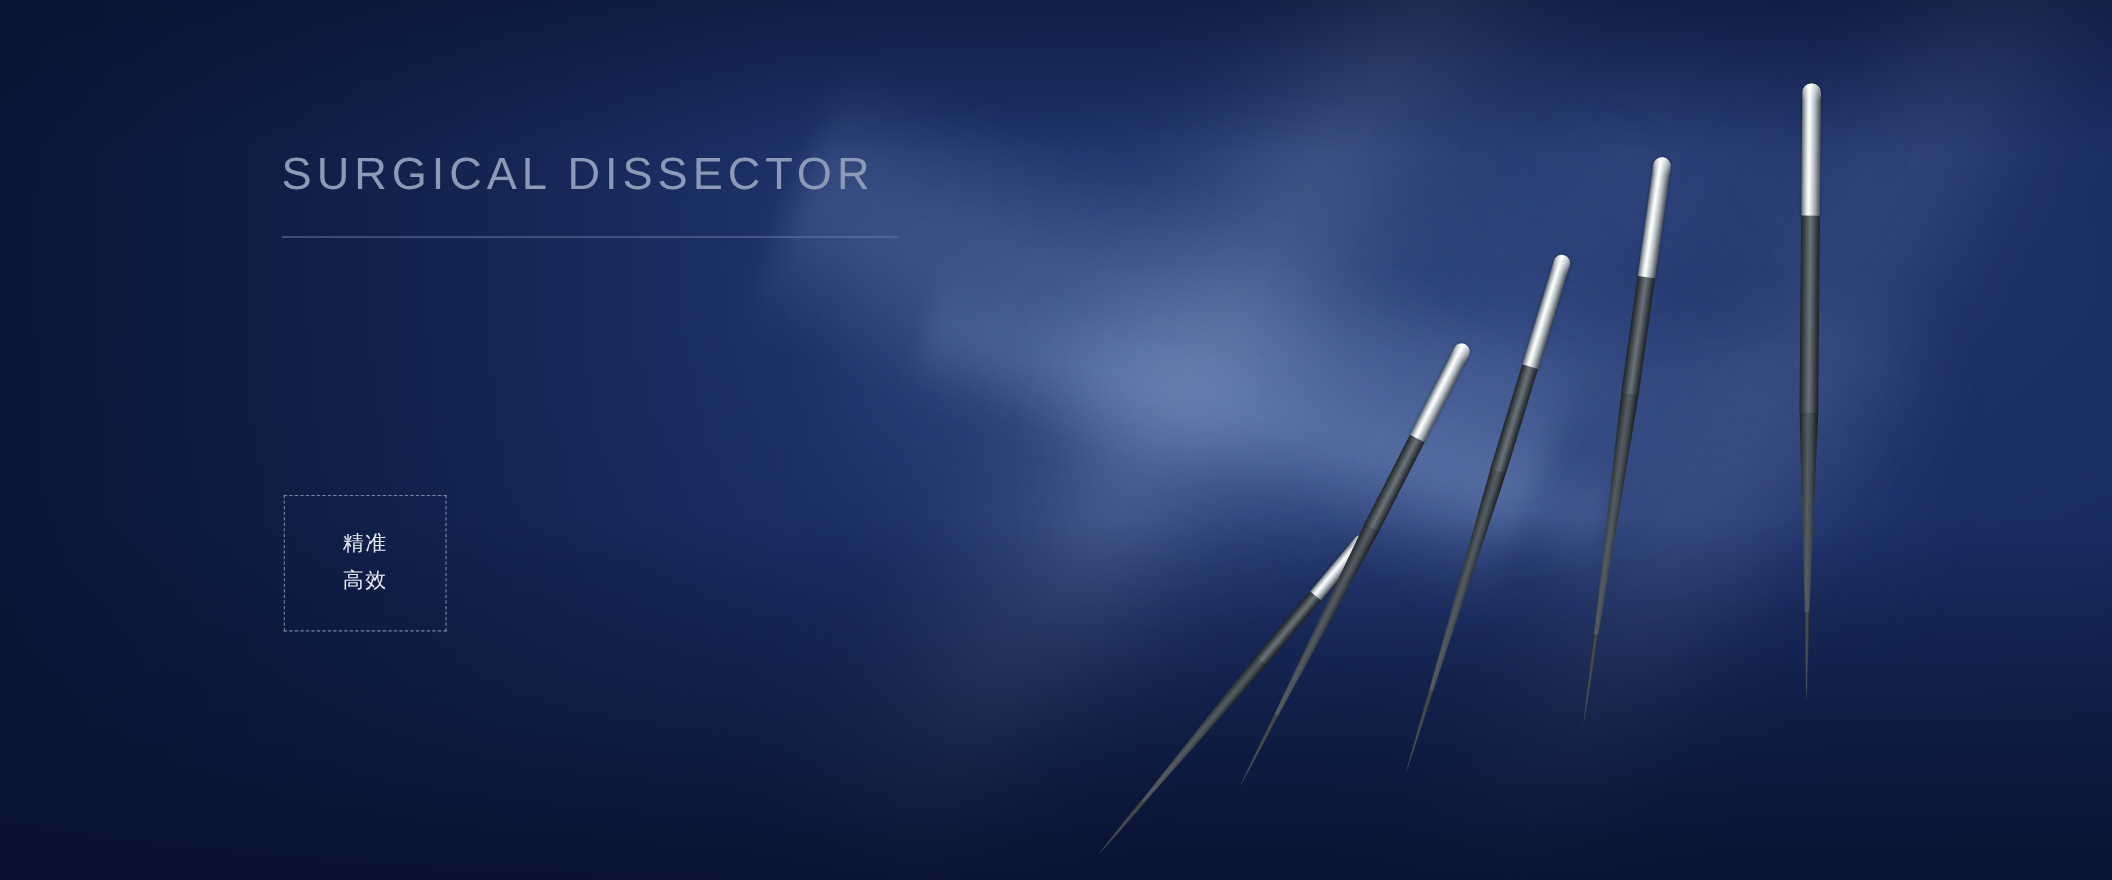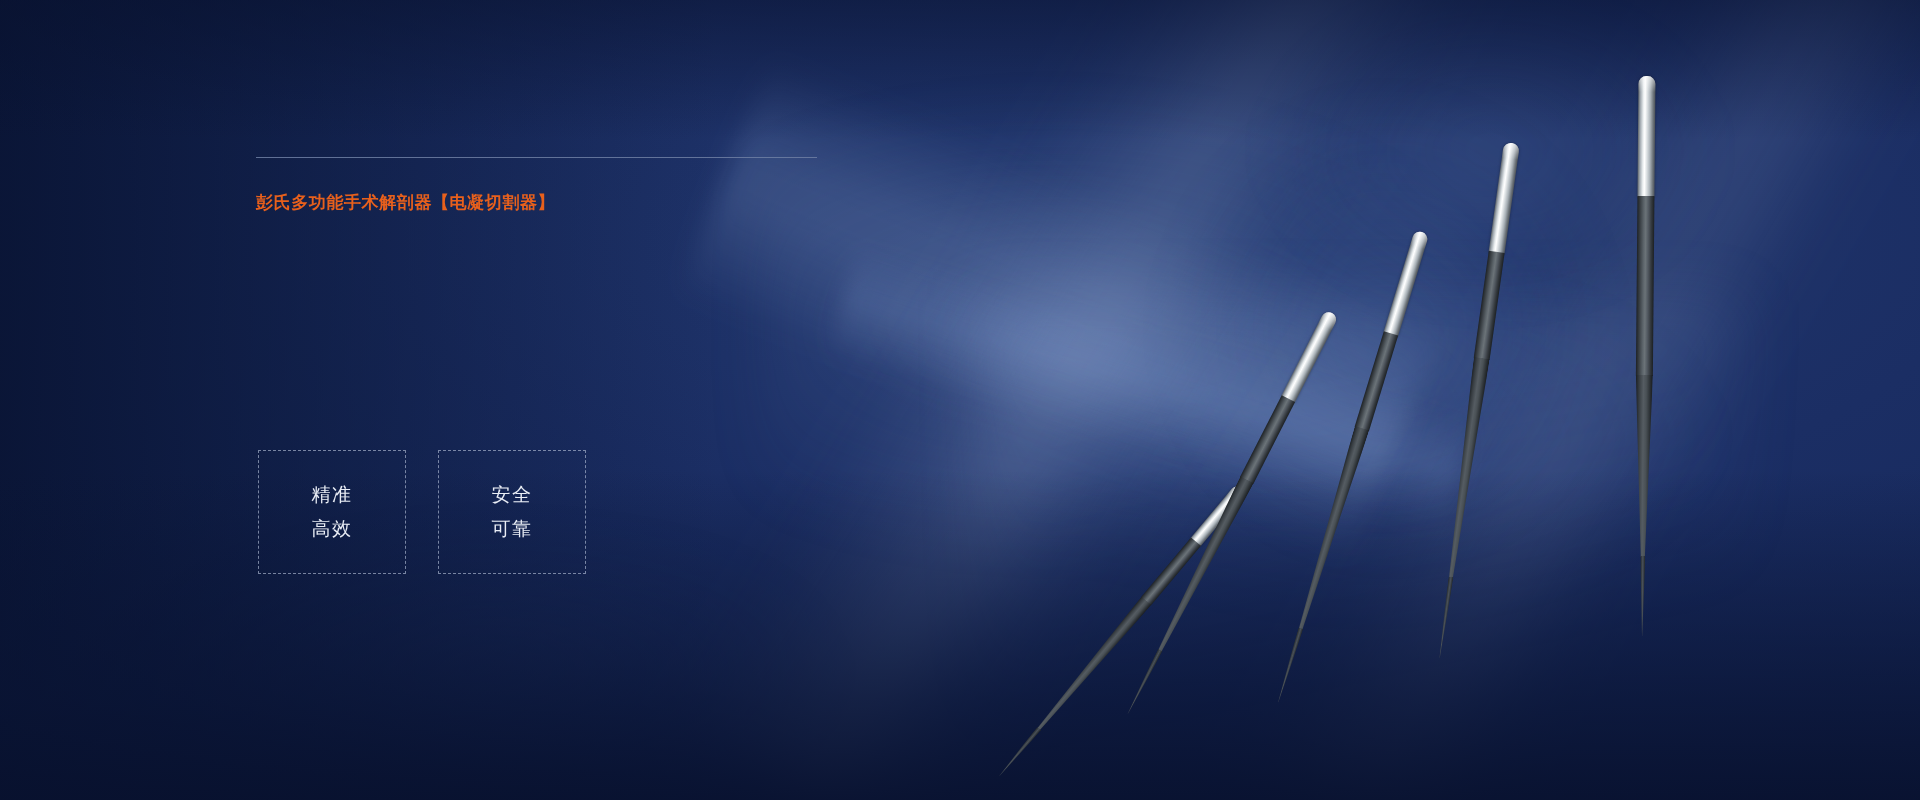--- a/index.html
+++ b/index.html
@@ -260,28 +260,24 @@
     <div class="tool" style="left:1632px; top:76px; width:30px; height:560px; transform: rotate(0.5deg);">
       <div class="cap" style="width:17px; height:122px;"></div>
       <div class="shaft" style="top:120px; width:17px; height:180px;"></div>
       <div class="taper" style="top:299px; width:17px; height:182px;"></div>
       <div class="needle" style="top:480px; width:5px; height:80px;"></div>
     </div>
 
   </div>
 
   <div class="content">
+    <div class="title-en">SURGICAL DISSECTOR</div>
     <div class="divider"></div>
-    <div class="subtitle">彭氏多功能手术解剖器【电凝切割器】</div>
   </div>
 
   <div class="features">
     <div class="feature">
       <span class="line">精准</span>
       <span class="line">高效</span>
     </div>
-    <div class="feature">
-      <span class="line">安全</span>
-      <span class="line">可靠</span>
-    </div>
   </div>
 
 </div>
 
 </body></html>

